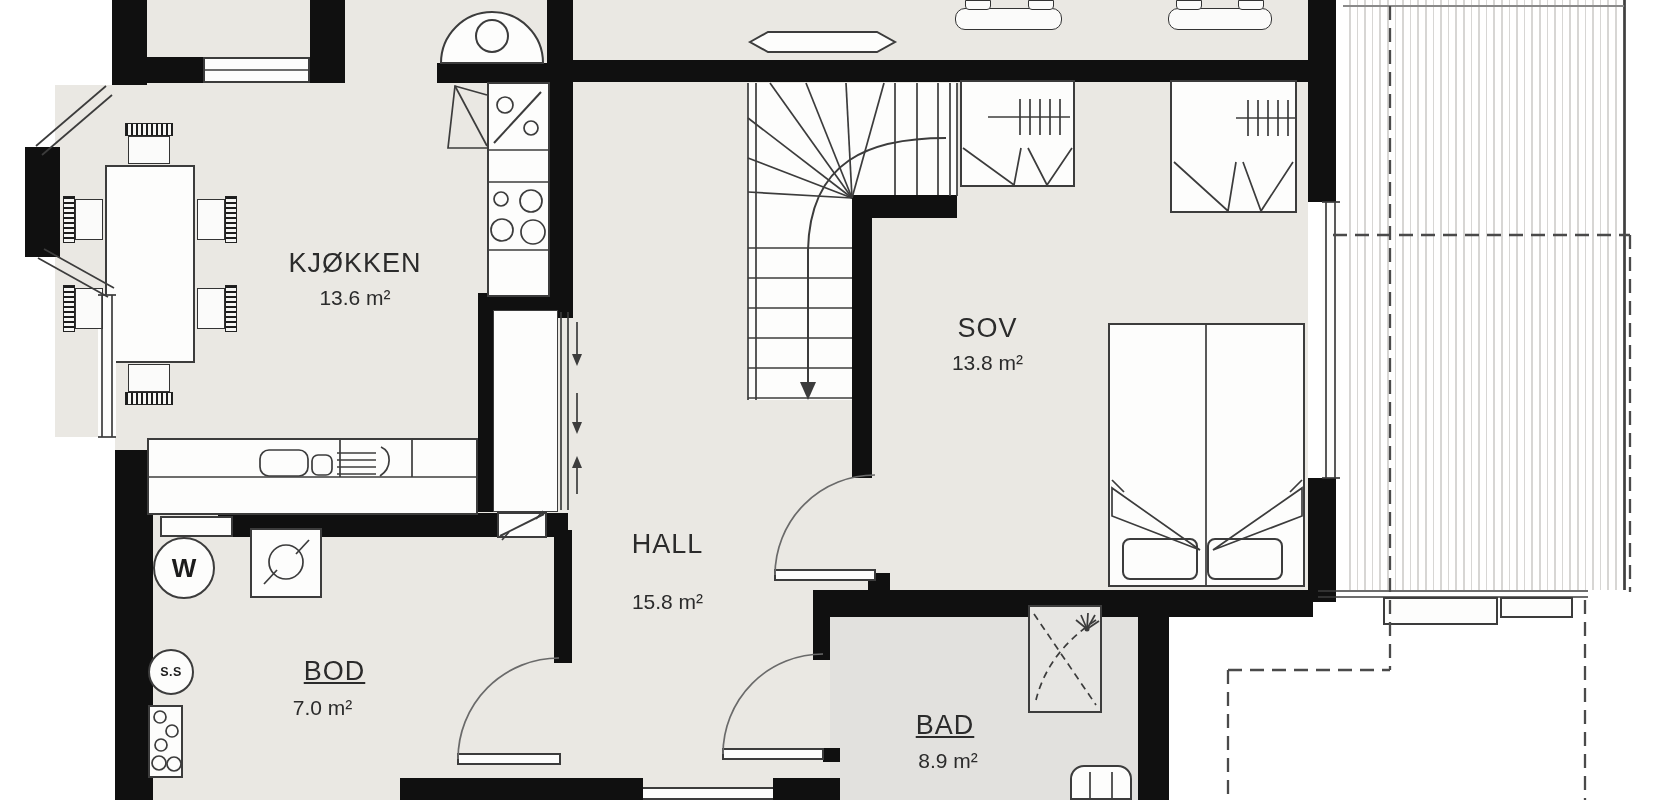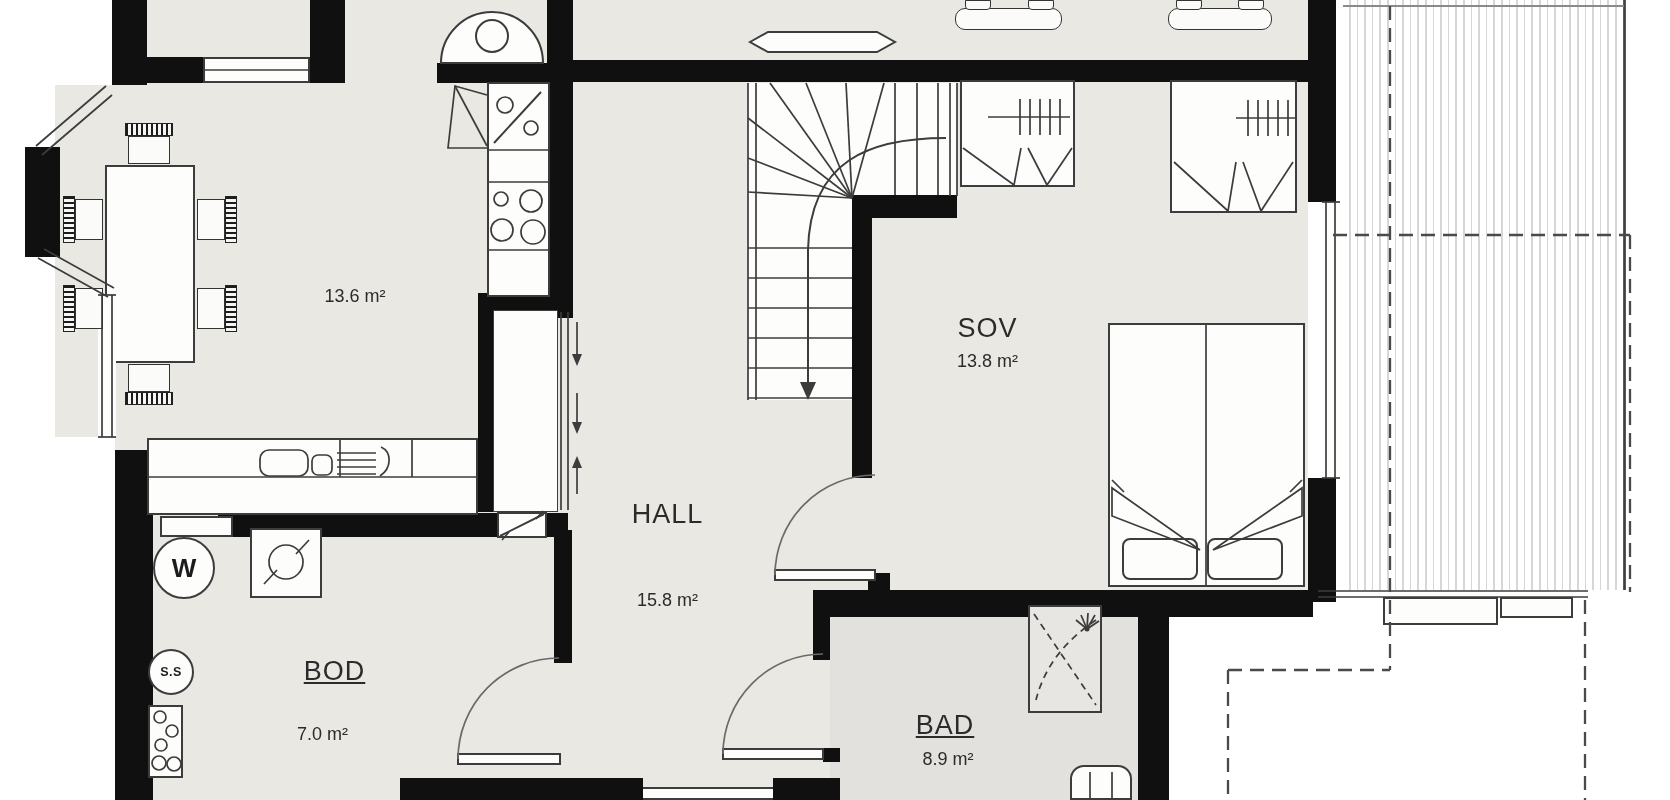--- a/index.html
+++ b/index.html
@@ -5,21 +5,21 @@
   html,body{margin:0;padding:0;background:#fff;}
   #plan{position:relative;width:1670px;height:800px;background:#ffffff;overflow:hidden;
         font-family:"Liberation Sans", sans-serif;}
   .abs{position:absolute;}
   .floor{background:#eae8e3;}
   .outside{background:#ffffff;}
   .wall{background:#101010;}
   .wfill{background:#fdfdfc;border:2px solid #3c3c3c;box-sizing:border-box;}
   .roomlabel{position:absolute;color:#2b2b2b;text-align:center;white-space:nowrap;}
   .rname{font-size:27px;letter-spacing:1px;}
-  .rarea{font-size:18px;}
+  .rarea{font-size:21px;}
   .circle{border-radius:50%;display:flex;align-items:center;justify-content:center;
           color:#1c1c1c;font-weight:bold;}
   .deck{background:repeating-linear-gradient(to right,#ffffff 0 6px,#d7d6d4 6px 7.6px);
         border-right:2px solid #5a5a5a;box-sizing:border-box;}
   .chairback-h{background:repeating-linear-gradient(to right,#1c1c1c 0 2px,#f6f6f4 2px 5px);border:1.5px solid #222;box-sizing:border-box;}
   .chairback-v{background:repeating-linear-gradient(to bottom,#1c1c1c 0 2px,#f6f6f4 2px 5px);border:1.5px solid #222;box-sizing:border-box;}
   .seat{background:#fbfbfa;border:1.7px solid #333;box-sizing:border-box;}
   svg{position:absolute;left:0;top:0;pointer-events:none;}
   .thresh{background:#fdfdfc;border-top:2px solid #3c3c3c;border-bottom:2px solid #3c3c3c;box-sizing:border-box;}
 </style>
@@ -300,27 +300,28 @@
         <line x1="1390" y1="6" x2="1390" y2="670"></line>
         <line x1="1228" y1="670" x2="1390" y2="670"></line>
         <line x1="1228" y1="670" x2="1228" y2="800"></line>
         <line x1="1333" y1="235" x2="1630" y2="235"></line>
         <line x1="1630" y1="235" x2="1630" y2="592"></line>
         <line x1="1585" y1="600" x2="1585" y2="800"></line>
       </g>
     </g>
   </svg>
 
+  <div class="roomlabel rname" style="left:255px;top:248px;width:200px;">KJØKKEN</div>
   <div class="roomlabel rarea" style="left:255px;top:286px;width:200px;">13.6 m²</div>
 
   <div class="roomlabel rname" style="left:920px;top:313px;width:135px;">SOV</div>
   <div class="roomlabel rarea" style="left:915px;top:351px;width:145px;">13.8 m²</div>
 
-  <div class="roomlabel rname" style="left:595px;top:499px;width:145px;">HALL</div>
+  <div class="roomlabel rname" style="left:595px;top:529px;width:145px;">HALL</div>
   <div class="roomlabel rarea" style="left:590px;top:590px;width:155px;">15.8 m²</div>
 
   <div class="roomlabel rname" style="left:262px;top:656px;width:145px;text-decoration:underline;">BOD</div>
-  <div class="roomlabel rarea" style="left:245px;top:696px;width:155px;margin-top:28px;">7.0 m²</div>
+  <div class="roomlabel rarea" style="left:245px;top:696px;width:155px;">7.0 m²</div>
 
   <div class="roomlabel rname" style="left:870px;top:710px;width:150px;text-decoration:underline;">BAD</div>
   <div class="roomlabel rarea" style="left:868px;top:749px;width:160px;">8.9 m²</div>
 
 </div>
 
 </body></html>

